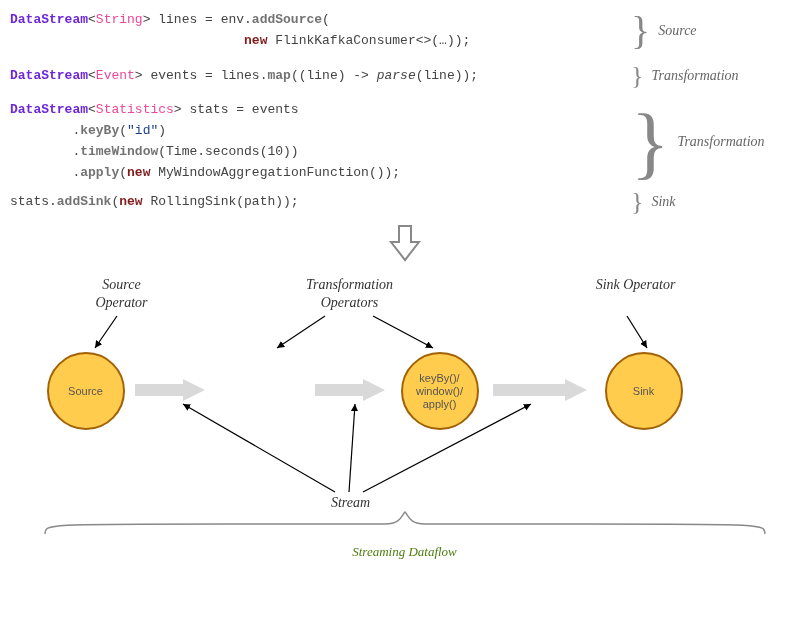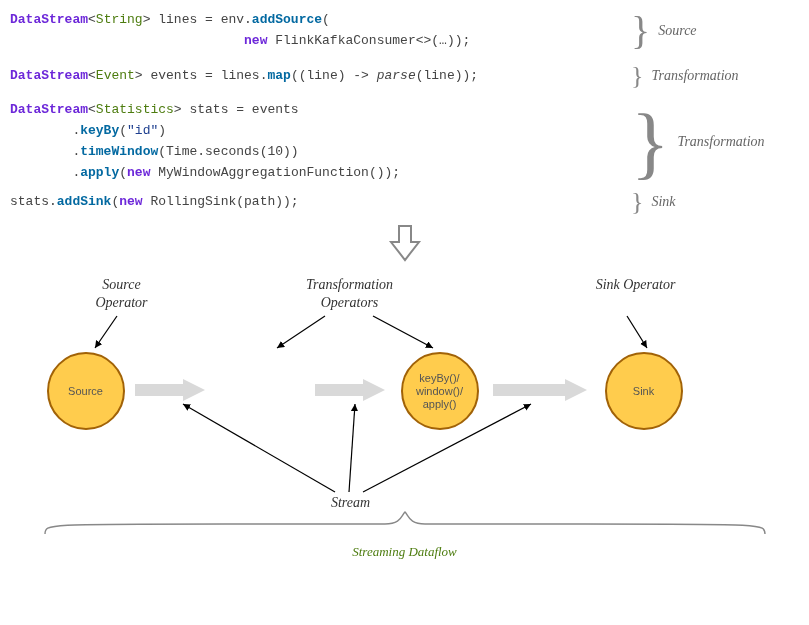--- a/index.html
+++ b/index.html
@@ -13,23 +13,23 @@
     box-sizing: border-box;
   }
   .code-section { position: relative; }
   .code-block { display: flex; align-items: center; margin-bottom: 8px; }
   .code { flex: 0 0 615px; line-height: 1.6; }
   .brace { font-size: 40px; font-family: Georgia, serif; color: #888; margin-left: 6px; margin-right: 8px; font-weight: 100; line-height: 0.4; }
   .brace.tall { font-size: 80px; }
   .annot { font-family: Georgia, serif; font-style: italic; color: #666; font-size: 14px; }
 
   .t-class { color: #6d28d9; font-weight: bold; }
-  .t-generic { color: #4d7c0f; }
-  .t-method { color: #0369a1; font-weight: bold; }
-  .t-new { color: #6d28d9; font-weight: bold; }
+  .t-generic { color: #ec4899; }
+  .t-method { color: #737373; font-weight: bold; }
+  .t-new { color: #7f1d1d; font-weight: bold; }
   .t-str { color: #1e3f8f; }
   .t-ital { font-style: italic; text-align: center; }
 
   .down-arrow {
     width: 36px; height: 38px; margin: 12px auto 14px auto; display:block;
   }
 
   .diagram { position: relative; width: 760px; height: 300px; margin: 0 auto; }
   .oplabel { position:absolute; font-family: Georgia, serif; font-style: italic; font-size: 14px; color:#333; text-align:center; line-height:1.25; }
 

